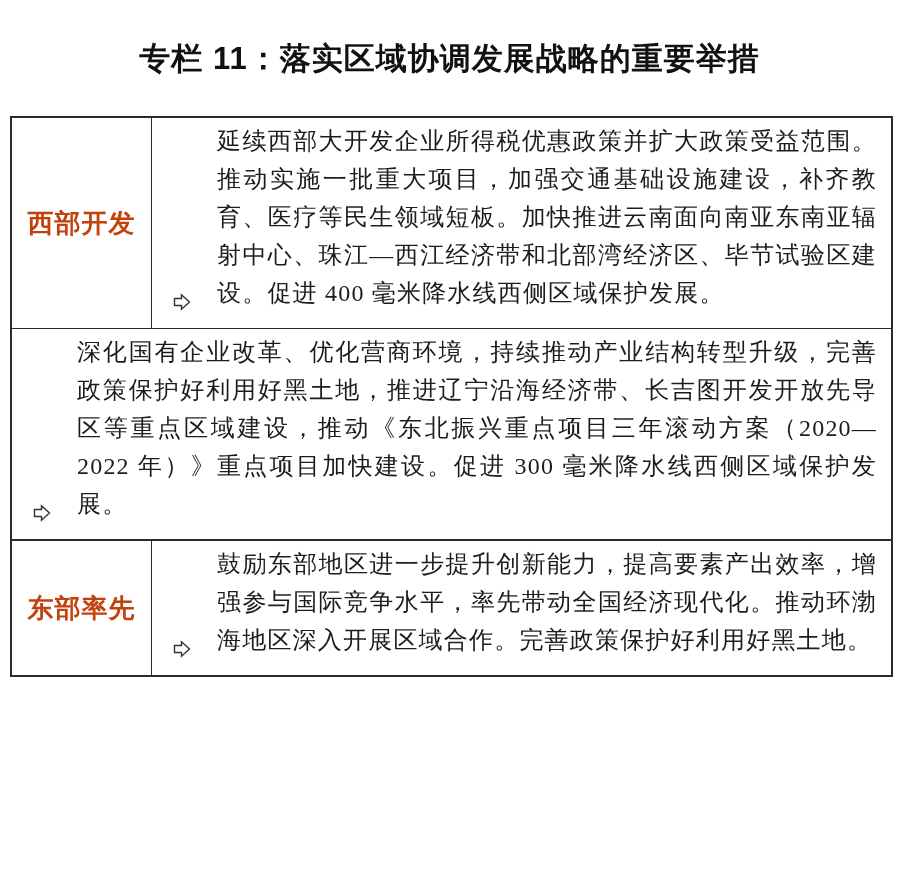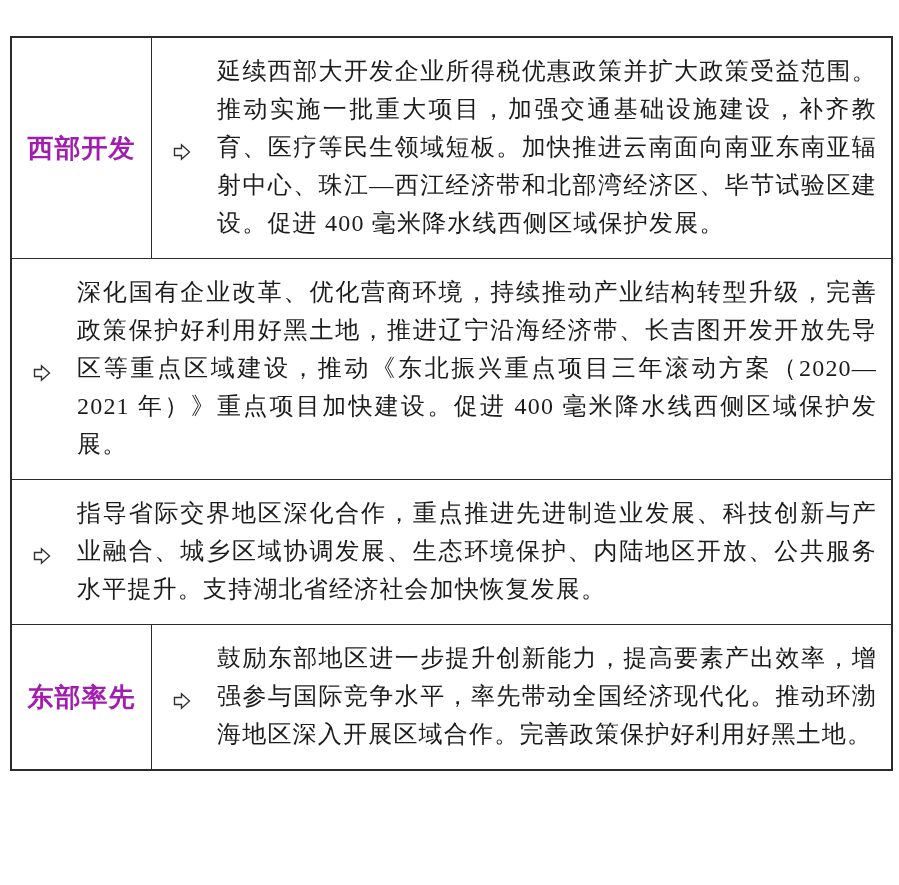--- a/index.html
+++ b/index.html
@@ -39,29 +39,29 @@
     width: 140px;
     min-width: 140px;
     border-right: 1px solid #2b2b2b;
     display: flex;
     align-items: center;
     justify-content: center;
     font-family: "Liberation Sans", sans-serif;
     font-weight: 700;
     font-size: 26px;
     letter-spacing: 1px;
-    color: #a21caf;
+    color: #c2410c;
     padding: 10px 4px;
     text-align: center;
   }
   .content-cell {
     flex: 1;
     display: flex;
-    align-items: center;
-    padding: 14px 14px 16px 20px;
+    align-items: flex-end;
+    padding: 4px 14px 16px 20px;
   }
   .bullet {
     flex: 0 0 auto;
     margin-top: 9px;
     margin-right: 24px;
     line-height: 0;
   }
   .row-text {
     flex: 1;
     font-size: 24px;
@@ -72,20 +72,21 @@
     word-break: normal;
     overflow-wrap: break-word;
     color: #1c1c1c;
   }
 </style>
 </head>
 <body>
 
 <div class="page">
 
+  <div class="doc-title">专栏 11：落实区域协调发展战略的重要举措</div>
 
   <div class="panel-table">
 
     <div class="panel-row">
       <div class="label-cell">西部开发</div>
       <div class="content-cell">
         <span class="bullet">
           <svg width="21" height="20" viewBox="0 0 21 20">
             <path d="M2.5 6.5 H9.5 V2.8 L17.5 10 L9.5 17.2 V13.5 H2.5 Z" fill="#ffffff" stroke="#333333" stroke-width="1.4" stroke-linejoin="miter"></path>
           </svg>
@@ -94,33 +95,25 @@
       </div>
     </div>
 
     <div class="panel-row">
       <div class="content-cell">
         <span class="bullet">
           <svg width="21" height="20" viewBox="0 0 21 20">
             <path d="M2.5 6.5 H9.5 V2.8 L17.5 10 L9.5 17.2 V13.5 H2.5 Z" fill="#ffffff" stroke="#333333" stroke-width="1.4" stroke-linejoin="miter"></path>
           </svg>
         </span>
-        <div class="row-text">深化国有企业改革、优化营商环境，持续推动产业结构转型升级，完善政策保护好利用好黑土地，推进辽宁沿海经济带、长吉图开发开放先导区等重点区域建设，推动《东北振兴重点项目三年滚动方案（2020—2021 年）》重点项目加快建设。促进 400 毫米降水线西侧区域保护发展。</div>
+        <div class="row-text">深化国有企业改革、优化营商环境，持续推动产业结构转型升级，完善政策保护好利用好黑土地，推进辽宁沿海经济带、长吉图开发开放先导区等重点区域建设，推动《东北振兴重点项目三年滚动方案（2020—2022 年）》重点项目加快建设。促进 300 毫米降水线西侧区域保护发展。</div>
       </div>
     </div>
 
     <div class="panel-row">
-      <div class="content-cell">
-        <span class="bullet">
-          <svg width="21" height="20" viewBox="0 0 21 20">
-            <path d="M2.5 6.5 H9.5 V2.8 L17.5 10 L9.5 17.2 V13.5 H2.5 Z" fill="#ffffff" stroke="#333333" stroke-width="1.4" stroke-linejoin="miter"></path>
-          </svg>
-        </span>
-        <div class="row-text">指导省际交界地区深化合作，重点推进先进制造业发展、科技创新与产业融合、城乡区域协调发展、生态环境保护、内陆地区开放、公共服务水平提升。支持湖北省经济社会加快恢复发展。</div>
-      </div>
     </div>
 
     <div class="panel-row">
       <div class="label-cell">东部率先</div>
       <div class="content-cell">
         <span class="bullet">
           <svg width="21" height="20" viewBox="0 0 21 20">
             <path d="M2.5 6.5 H9.5 V2.8 L17.5 10 L9.5 17.2 V13.5 H2.5 Z" fill="#ffffff" stroke="#333333" stroke-width="1.4" stroke-linejoin="miter"></path>
           </svg>
         </span>

